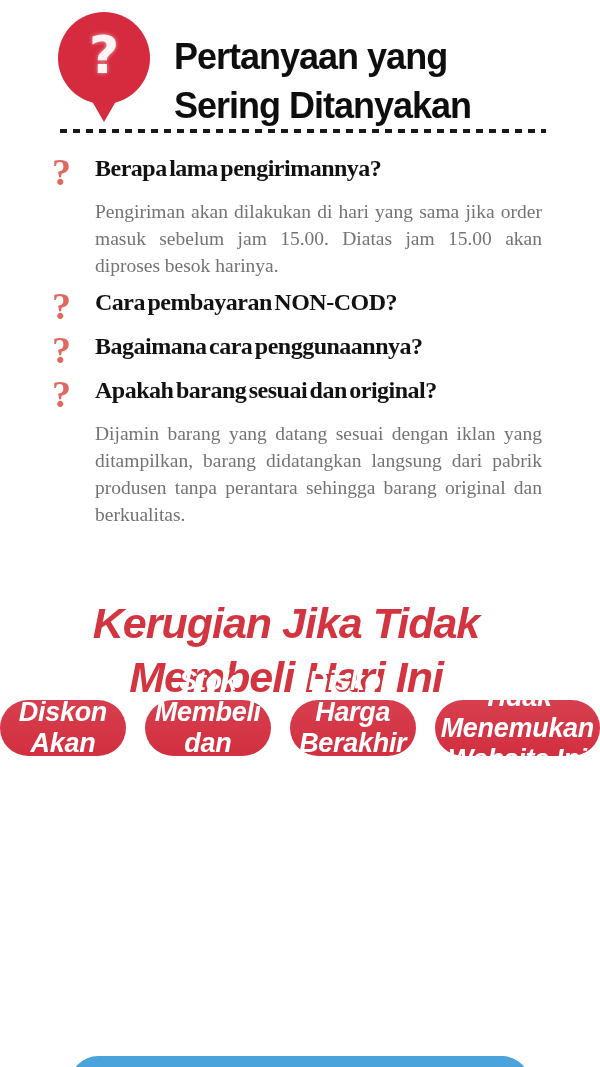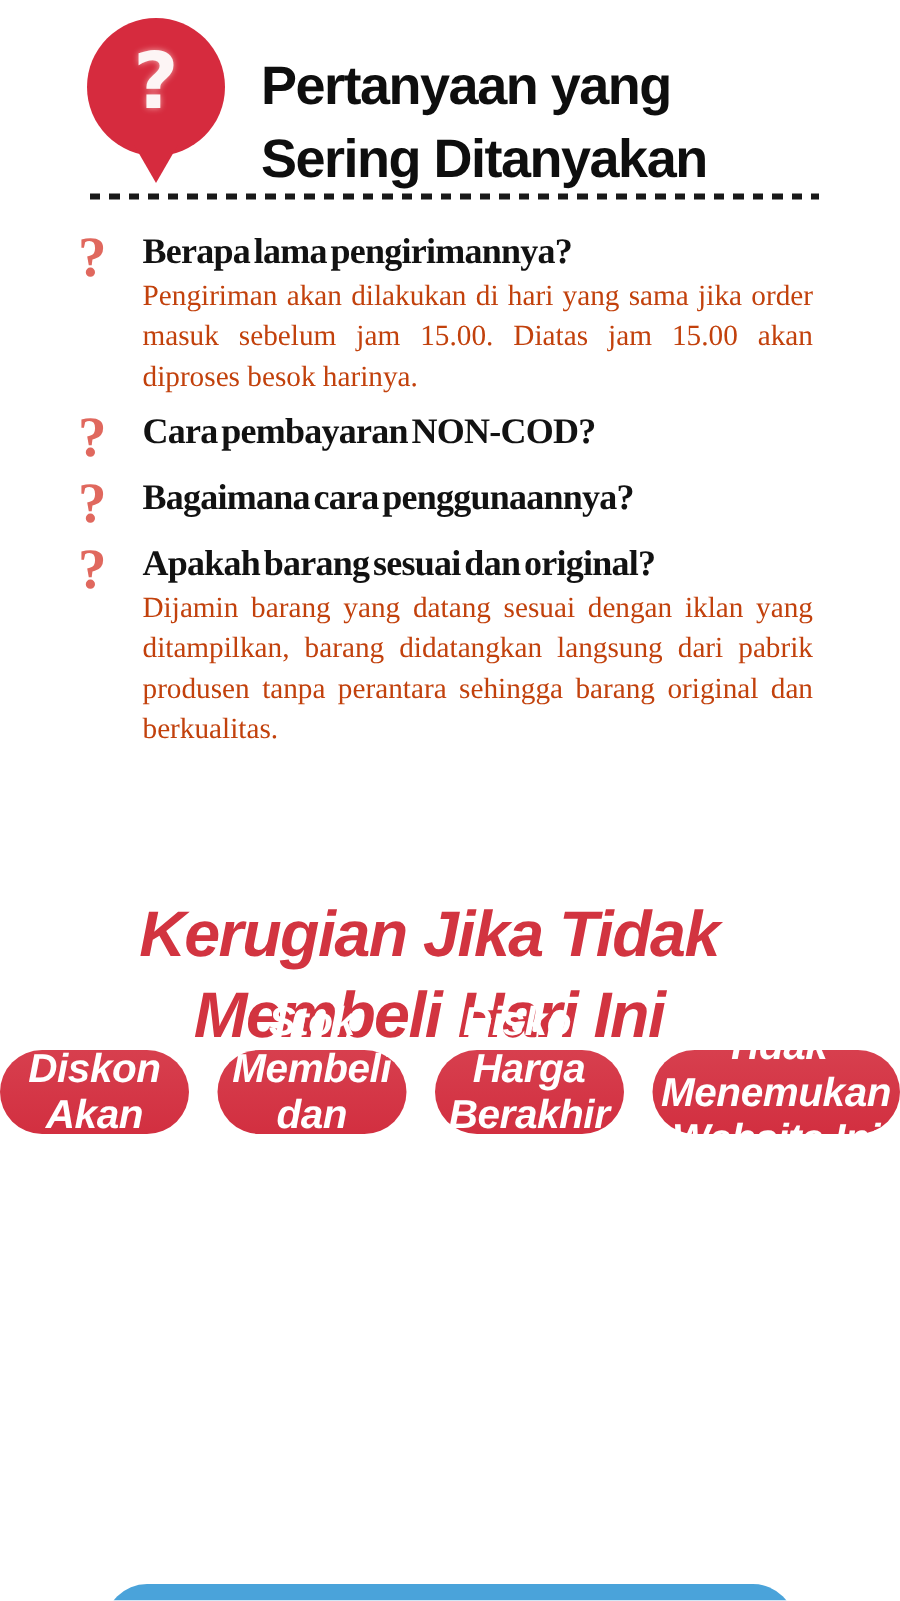--- a/index.html
+++ b/index.html
@@ -40,21 +40,21 @@
     flex:0 0 30px;font-family:"Liberation Serif",serif;font-weight:bold;
     font-size:38px;line-height:34px;color:#e0685e;margin-right:13px;margin-top:1px;
   }
   .faq-text{flex:1;}
   .faq-q{
     font-family:"Liberation Serif",serif;font-weight:bold;font-size:24px;
     line-height:28px;color:#121212;letter-spacing:-0.5px;word-spacing:-3px;
   }
   .faq-a{
     font-family:"Liberation Serif",serif;font-size:19.5px;line-height:27px;
-    color:#c2410c;text-align:justify;margin-top:2px;
+    color:#737373;text-align:justify;margin-top:16px;
   }
 
   
   .urgency-heading{
     position:absolute;left:0;top:596px;width:572px;text-align:center;
     font-weight:bold;font-style:italic;font-size:43px;line-height:54px;
     color:#d23440;letter-spacing:-1px;
   }
   .buttons{
     position:absolute;left:0;top:700px;width:600px;

